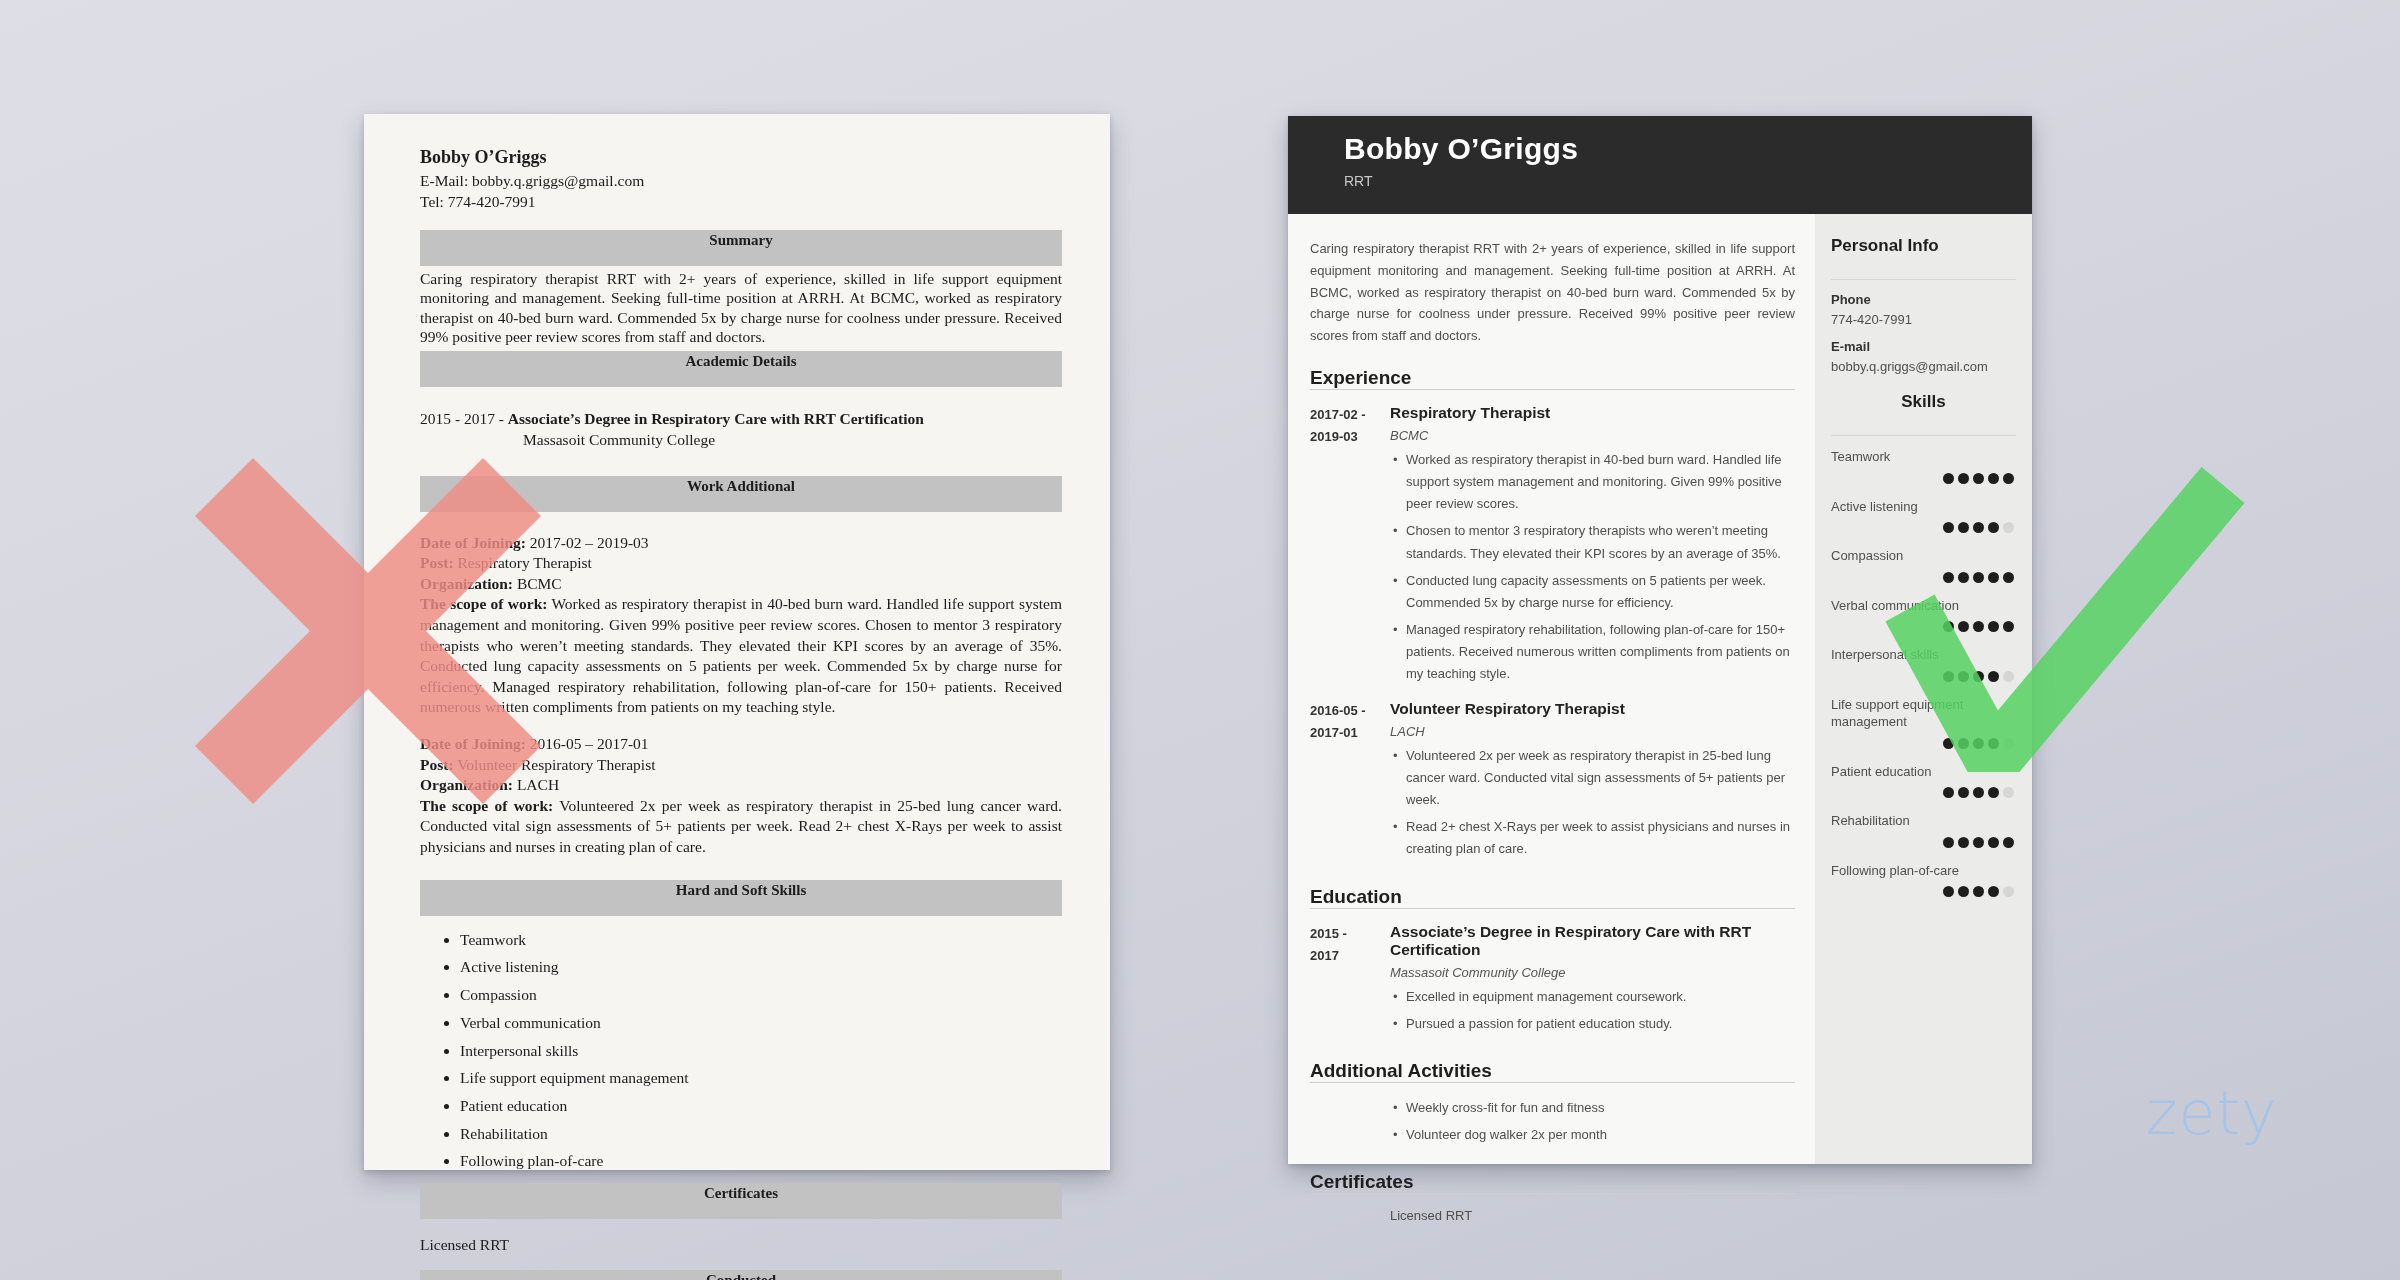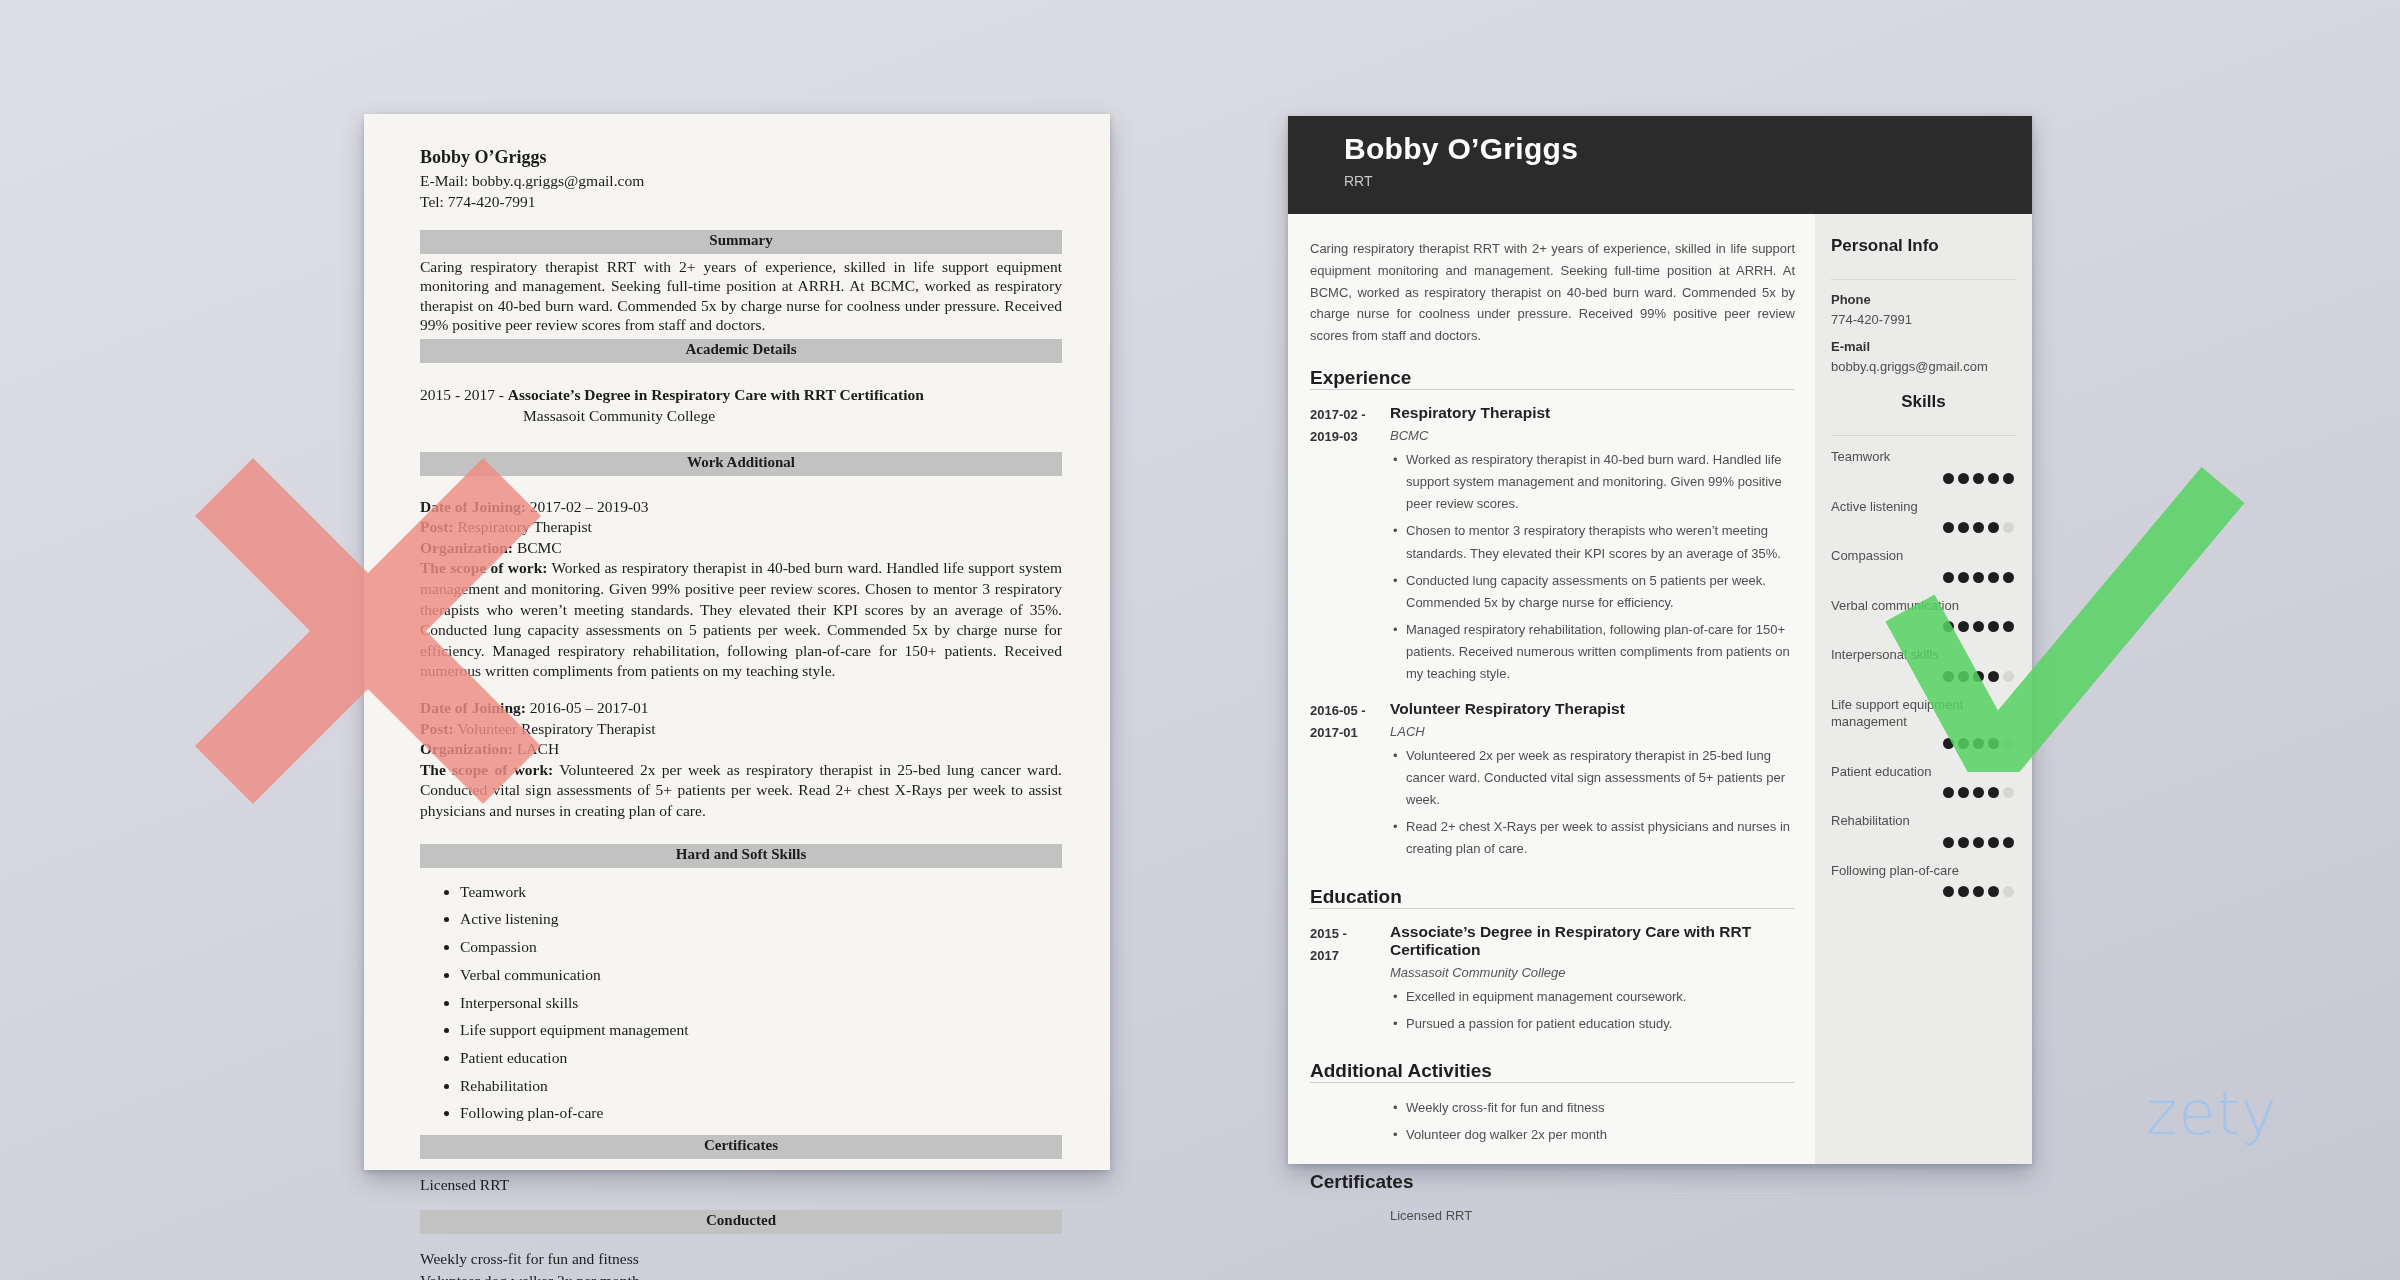--- a/index.html
+++ b/index.html
@@ -6,21 +6,21 @@
   #stage{position:relative;width:2400px;height:1280px;overflow:hidden;
          background:linear-gradient(160deg,#dedfe6 0%,#d4d5de 45%,#c5c7d3 100%);
          font-family:"Liberation Sans",sans-serif;}
   
   .page-left{position:absolute;left:364px;top:114px;width:746px;height:1056px;
              background:#f6f5f2;box-shadow:0 10px 22px rgba(60,62,80,.30),0 2px 5px rgba(60,62,80,.22);
              box-sizing:border-box;padding:32px 48px 0 56px;
              font-family:"Liberation Serif",serif;font-size:15.5px;line-height:1.24;color:#1c1c1c;}
   .lp-name{font-weight:bold;font-size:18px;margin-bottom:3px;}
   .lp-contact{line-height:1.32;}
-  .lp-bar{background:#c2c2c2;height:24px;line-height:21px;text-align:center;
+  .lp-bar{background:#c2c2c2;height:36px;line-height:21px;text-align:center;
           font-weight:bold;font-size:15px;margin-top:18px;}
   .lp-bar.tight{margin-top:5px;}
   .lp-par{text-align:justify;margin-top:3px;}
   .lp-acad{margin-top:22px;}
   .lp-school{margin-left:103px;margin-top:2px;}
   .lp-jobblock{margin-top:21px;}
   .lp-jobblock div{line-height:1.33;}
   .lp-scope{text-align:justify;line-height:1.33;}
   .lp-skills{margin:14px 0 0 0;padding-left:40px;}
   .lp-skills li{margin-bottom:8.5px;}

